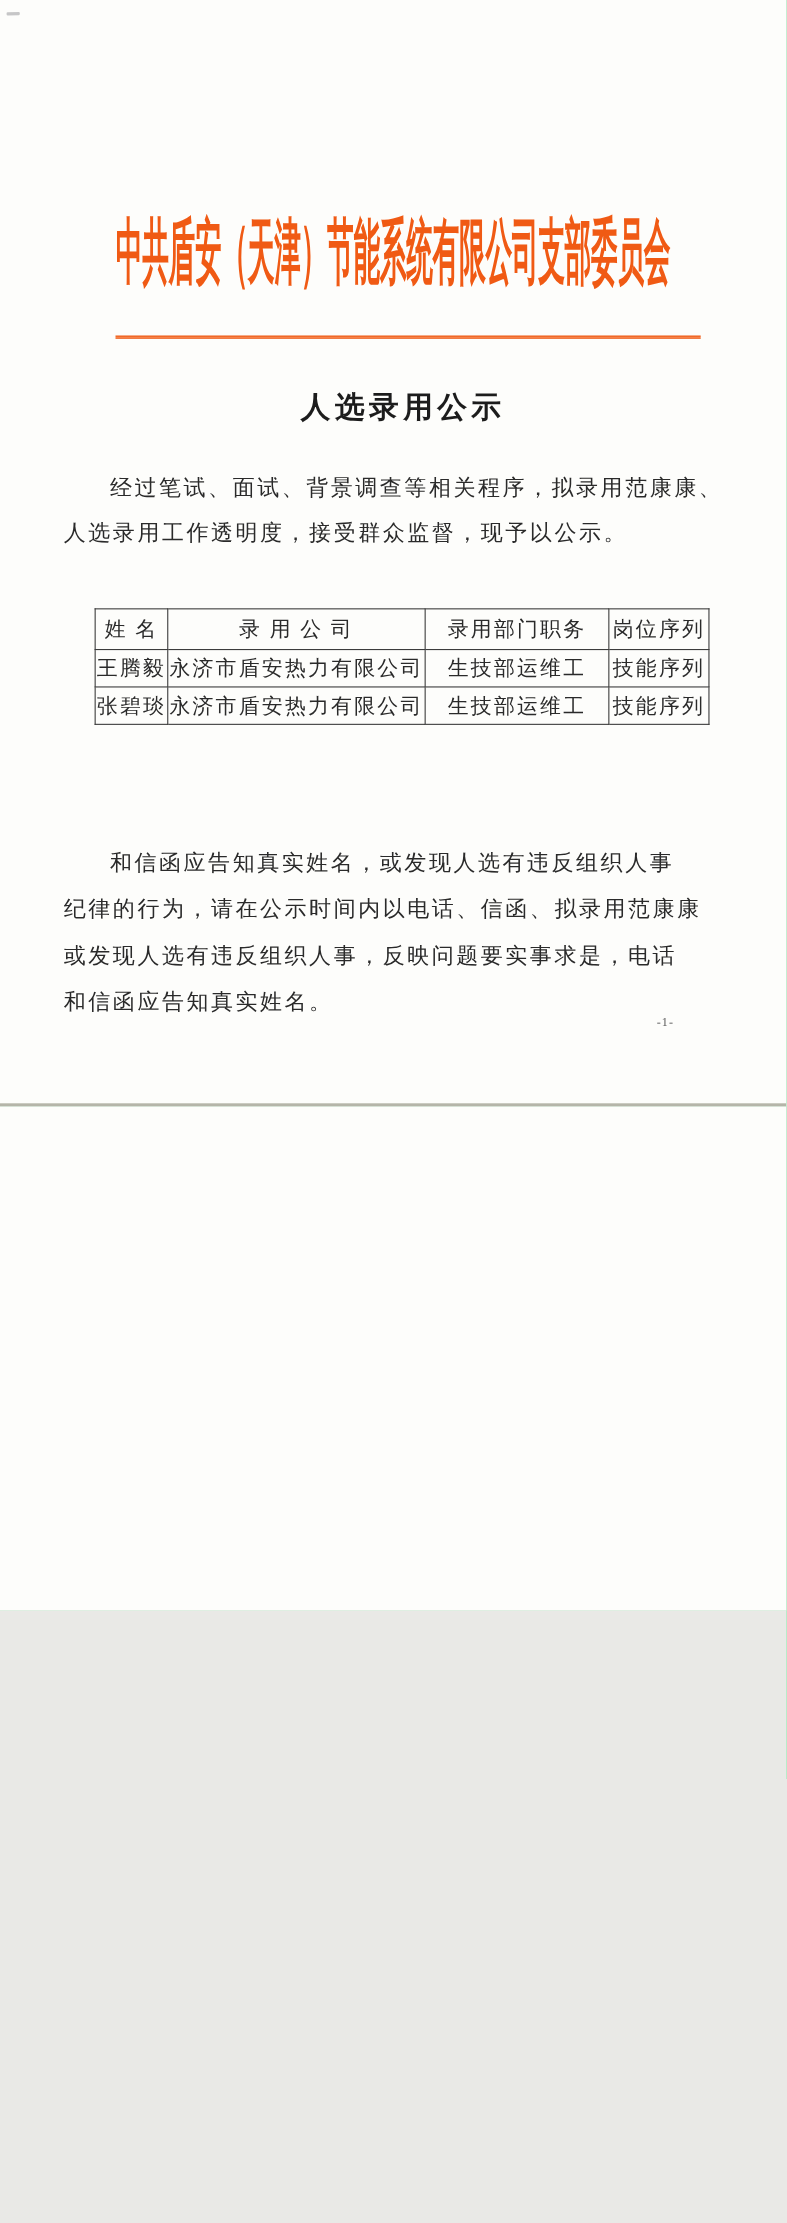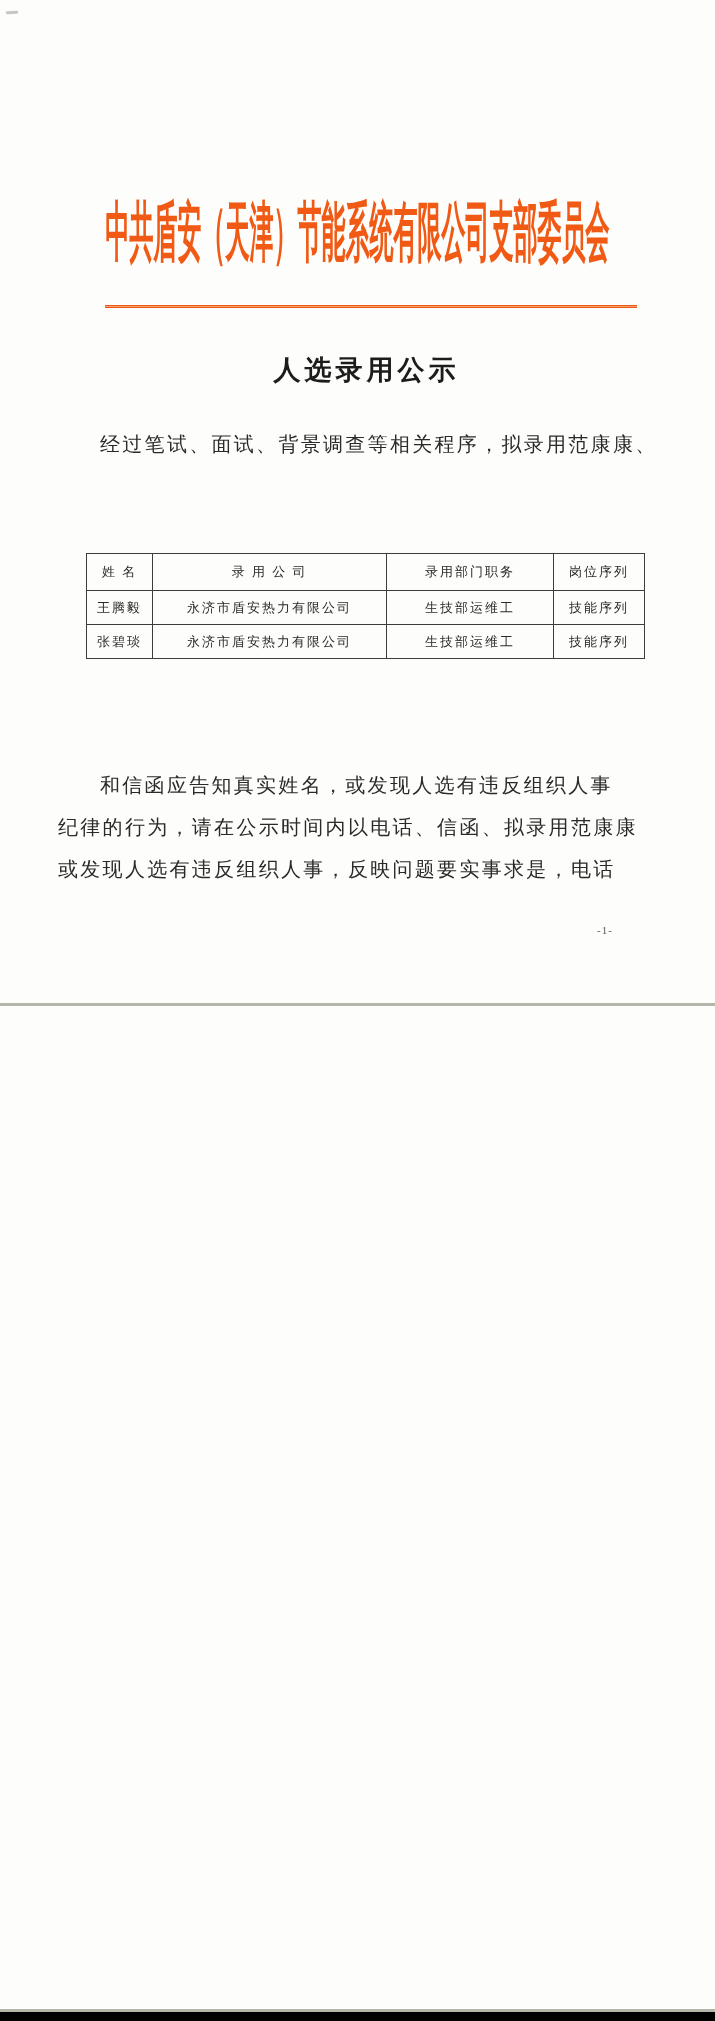--- a/index.html
+++ b/index.html
@@ -1,20 +1,20 @@
 <!DOCTYPE html>
 <html><head>
 <meta charset="utf-8">
 <style>
   html,body{margin:0;padding:0;background:#e9e9e6;}
   .doc{
     position:relative;
-    width:715px;height:2021px;
+    width:715px;height:1464px;
     margin:0 auto;
-    background:#000000;
+    background:#86efac;
     font-family:"Liberation Serif","DejaVu Serif",serif;
     color:#262626;
     overflow:hidden;
   }
   .page{position:absolute;left:0;width:715px;background:#fdfdfb;}
   .page1{top:0;height:1003px;border-bottom:3px solid #b5b5a9;}
   .page2{top:1006px;height:1003px;border-bottom:3px solid #b5b5a9;}
 
   .scan-artifact{
     position:absolute;top:11px;left:6px;width:12px;height:3px;
@@ -43,21 +43,21 @@
 
   .para{position:absolute;left:58px;width:604px;font-size:20px;letter-spacing:2.3px;color:#2a2a2a;}
   .para .pline{white-space:nowrap;font-family:Liberation Serif, serif;}
   .para1{top:424px;line-height:41px;}
   .para2{top:764px;line-height:42px;}
   .indent{text-indent:42px;}
 
   table.recruit{
     position:absolute;top:553px;left:86px;
     border-collapse:collapse;table-layout:fixed;width:558px;
-    font-size:13px;color:#2a2a2a;
+    font-size:19px;color:#2a2a2a;
   }
   table.recruit th,table.recruit td{
     border:1px solid #3c3c3c;
     text-align:center;vertical-align:middle;
     padding:0;overflow:hidden;white-space:nowrap;
     font-weight:normal;
   }
   table.recruit th{height:36px;letter-spacing:2px;}
   table.recruit td{height:33px;letter-spacing:2px;}
 
@@ -73,20 +73,21 @@
     <div class="scan-artifact"></div>
 
     <div class="letterhead">中共盾安（天津）节能系统有限公司支部委员会</div>
 
     <div class="redline"></div>
 
     <h1 class="doc-title">人选录用公示</h1>
 
     <div class="para para1">
       <div class="pline indent">经过笔试、面试、背景调查等相关程序，拟录用范康康、</div>
+      <div class="pline">人选录用工作透明度，接受群众监督，现予以公示。</div>
     </div>
 
     <table class="recruit">
       <colgroup>
         <col style="width:66px">
           <col style="width:234px">
           <col style="width:167px">
           <col style="width:91px">
       </colgroup>
       <thead>
@@ -110,20 +111,21 @@
           <td>生技部运维工</td>
           <td>技能序列</td>
         </tr>
       </tbody>
     </table>
 
     <div class="para para2">
       <div class="pline indent">和信函应告知真实姓名，或发现人选有违反组织人事</div>
       <div class="pline">纪律的行为，请在公示时间内以电话、信函、拟录用范康康</div>
       <div class="pline">或发现人选有违反组织人事，反映问题要实事求是，电话</div>
+      <div class="pline">和信函应告知真实姓名。</div>
     </div>
 
     <div class="pagenum pagenum1">-1-</div>
   </div>
 
   <div class="page page2">
 
     
 
     

